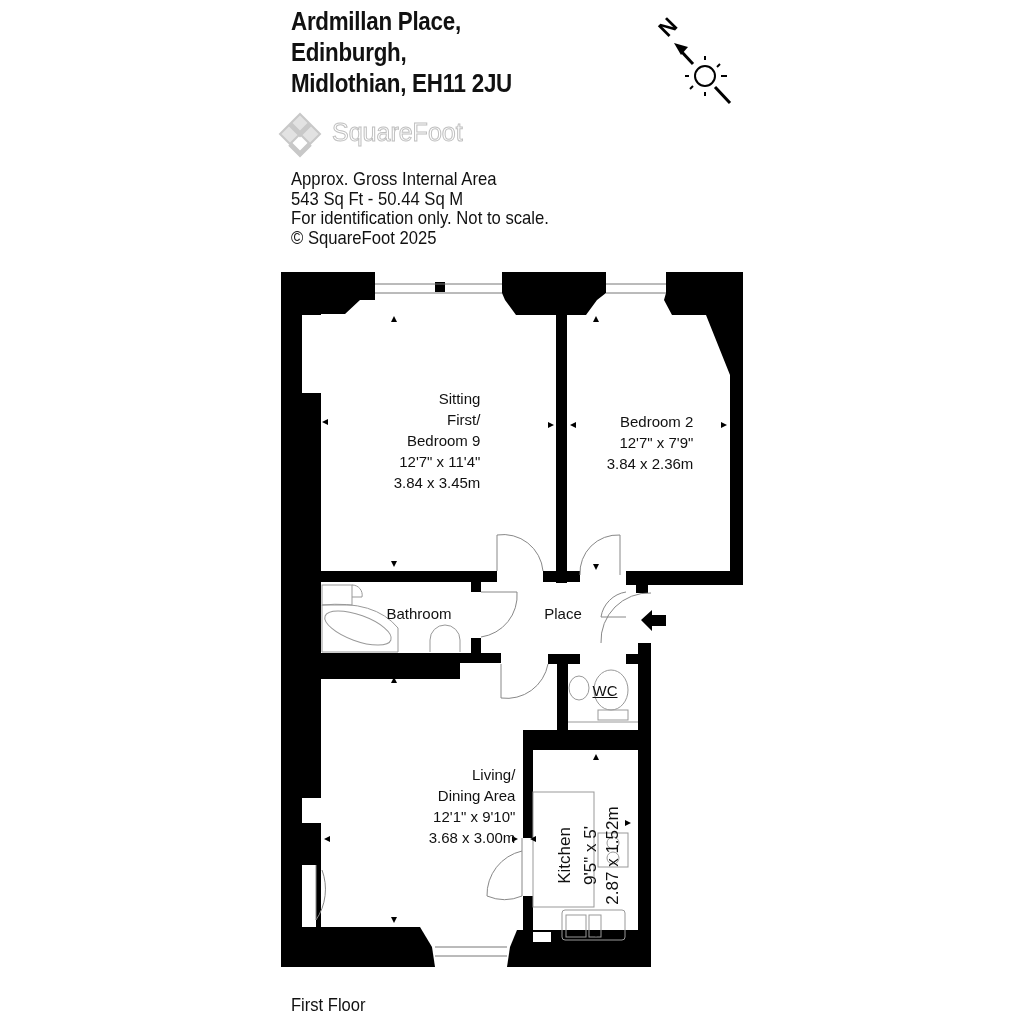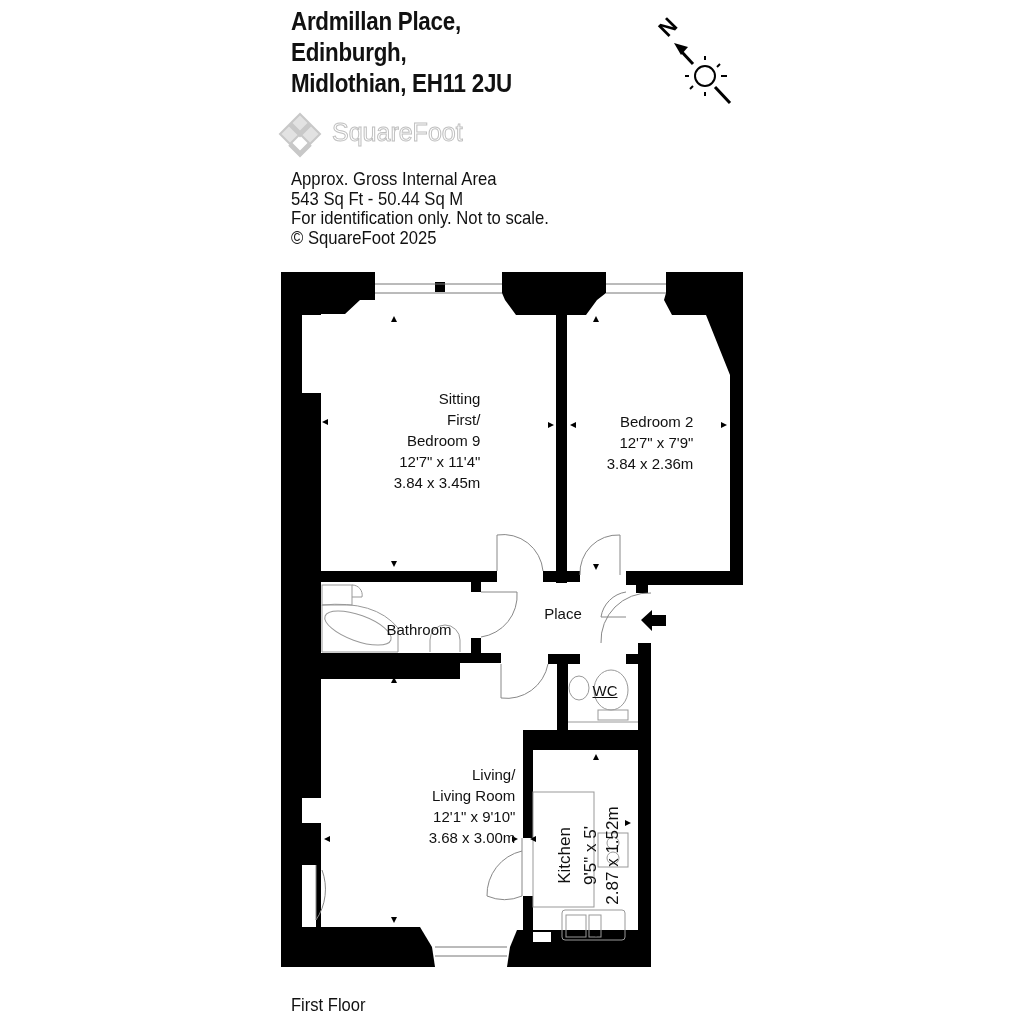--- a/index.html
+++ b/index.html
@@ -192,35 +192,35 @@
   <div>12'7" x 11'4"</div>
   <div>3.84 x 3.45m</div>
 </div>
 
 <div class="room-label" style="left:650px; top:411px;">
   <div>Bedroom 2</div>
   <div>12'7" x 7'9"</div>
   <div>3.84 x 2.36m</div>
 </div>
 
-<div class="room-label" style="left:419px; top:603px;margin-top:16px;">
+<div class="room-label" style="left:419px; top:603px;">
   <div>Bathroom</div>
 </div>
 
 <div class="room-label" style="left:563px; top:603px;">
   <div>Place</div>
 </div>
 
 <div class="room-label" style="left:605px; top:680px;text-decoration:underline;">
   <div>WC</div>
 </div>
 
 <div class="room-label" style="left:424px; top:764px;margin-left:48px;">
   <div>Living/</div>
-  <div>Living Room</div>
+  <div>Dining Area</div>
   <div>12'1" x 9'10"</div>
   <div>3.68 x 3.00m</div>
 </div>
 
 <div class="rot" style="left:514px; top:845px; width:100px;">Kitchen</div>
 <div class="rot" style="left:540px; top:845px; width:100px;">9'5" x 5'</div>
 <div class="rot" style="left:557px; top:845px; width:110px;">2.87 x 1.52m</div>
 
 <div class="floor-label">First Floor</div>
 

